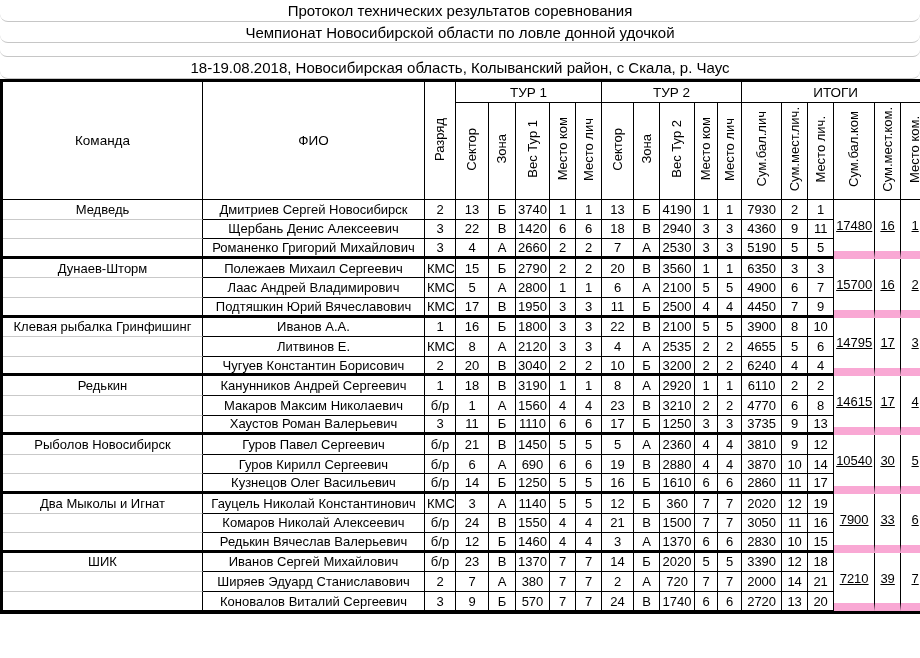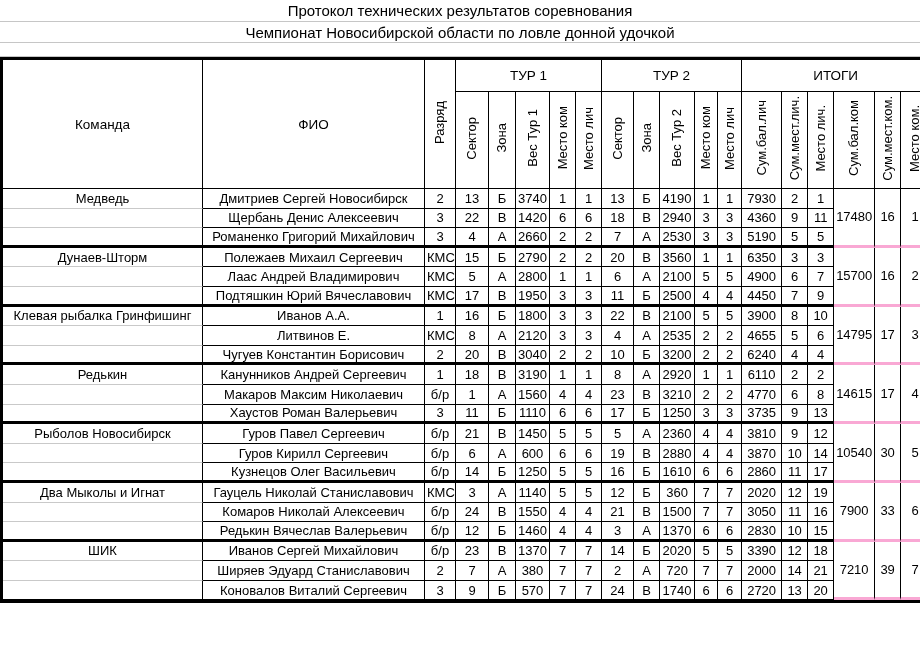--- a/index.html
+++ b/index.html
@@ -4,60 +4,61 @@
 <style>
   html,body{margin:0;padding:0;}
   body{
     width:920px;height:658px;overflow:hidden;background:#fff;color:#000;
     font-family:"Liberation Sans", sans-serif;
   }
   
   .top{width:920px;}
   .toprow{
     display:flex;align-items:center;justify-content:center;
-    font-size:15px;border-bottom:1px solid #c6c6c6;background:#fff;
+    font-size:15px;border-bottom:1px solid #c6c6c6;background:#fff;border-radius:8px;
   }
   .toprow.r1{height:21px;}
   .toprow.r2{height:20px;text-align:center;}
   .toprow.r3{height:13px;}
   .toprow.r4{height:21px;}
   .toprow.r5{height:16px;border-bottom:none;}
   
   table.tbl{
     table-layout:fixed;width:920px;border-collapse:separate;border-spacing:0;
     border:3px solid #000;
   }
   .tbl th,.tbl td{
     border-right:1px solid #000;border-bottom:1px solid #000;
     font-weight:normal;overflow:hidden;text-align:center;vertical-align:middle;
     padding:0 2px;box-sizing:border-box;background:#fff;
   }
   .tbl .no-br{border-right:none;}
-  .tbl thead tr.grp th{height:32px;font-size:13.5px;}
+  .tbl thead tr.grp th{height:21px;font-size:13.5px;}
   .tbl thead tr.sub th{height:97px;}
   .vh{
     writing-mode:vertical-rl;transform:rotate(180deg);
     font-size:13px;line-height:1.05;display:inline-block;
     max-height:92px;white-space:nowrap;
   }
   .tbl thead th.big{font-size:13.5px;}
   .tbl tbody td{font-size:13px;height:19.6px;white-space:nowrap;}
   .tbl tbody td.gb{border-bottom-color:#c9c9c9;}       
   .tbl tbody tr.grp-end td{border-bottom:3px solid #000;} 
-  .tbl tbody td.c-merge{border-bottom:3px solid #f9a8d4;}
+  .tbl tbody td.c-merge{border-bottom:8px solid #f9a8d4;text-decoration:underline;}
   .tbl tbody tr.last-team td,
   .tbl tbody tr.last-team td.c-merge{border-bottom:1px solid #000;} 
 </style>
 </head>
 <body>
 
 <div class="top">
   <div class="toprow r1">Протокол технических результатов соревнования</div>
   <div class="toprow r2">Чемпионат Новосибирской области по ловле донной удочкой</div>
   <div class="toprow r3"></div>
+  <div class="toprow r4">18-19.08.2018, Новосибирская область, Колыванский район, с Скала, р. Чаус</div>
 </div>
 
 <table class="tbl">
   <colgroup>
     <col style="width:200px">
       <col style="width:222px">
       <col style="width:31px">
     <col style="width:33px">
       <col style="width:27px">
       <col style="width:34px">
@@ -352,21 +353,21 @@
         <td class="c-merge" rowspan="3">10540</td>
         <td class="c-merge" rowspan="3">30</td>
         <td class="c-merge no-br" rowspan="3">5</td>
       </tr>
       <tr>
         <td class="gb"></td>
         <td>Гуров Кирилл Сергеевич</td>
         <td>б/р</td>
         <td>6</td>
         <td>А</td>
-        <td>600</td>
+        <td>690</td>
         <td>6</td>
         <td>6</td>
         <td>19</td>
         <td>В</td>
         <td>2880</td>
         <td>4</td>
         <td>4</td>
         <td>3870</td>
         <td>10</td>
         <td>14</td>
@@ -384,21 +385,21 @@
         <td>Б</td>
         <td>1610</td>
         <td>6</td>
         <td>6</td>
         <td>2860</td>
         <td>11</td>
         <td>17</td>
       </tr>
       <tr>
         <td class="gb">Два Мыколы и Игнат</td>
-        <td>Гауцель Николай Станиславович</td>
+        <td>Гауцель Николай Константинович</td>
         <td>КМС</td>
         <td>3</td>
         <td>А</td>
         <td>1140</td>
         <td>5</td>
         <td>5</td>
         <td>12</td>
         <td>Б</td>
         <td>360</td>
         <td>7</td>

